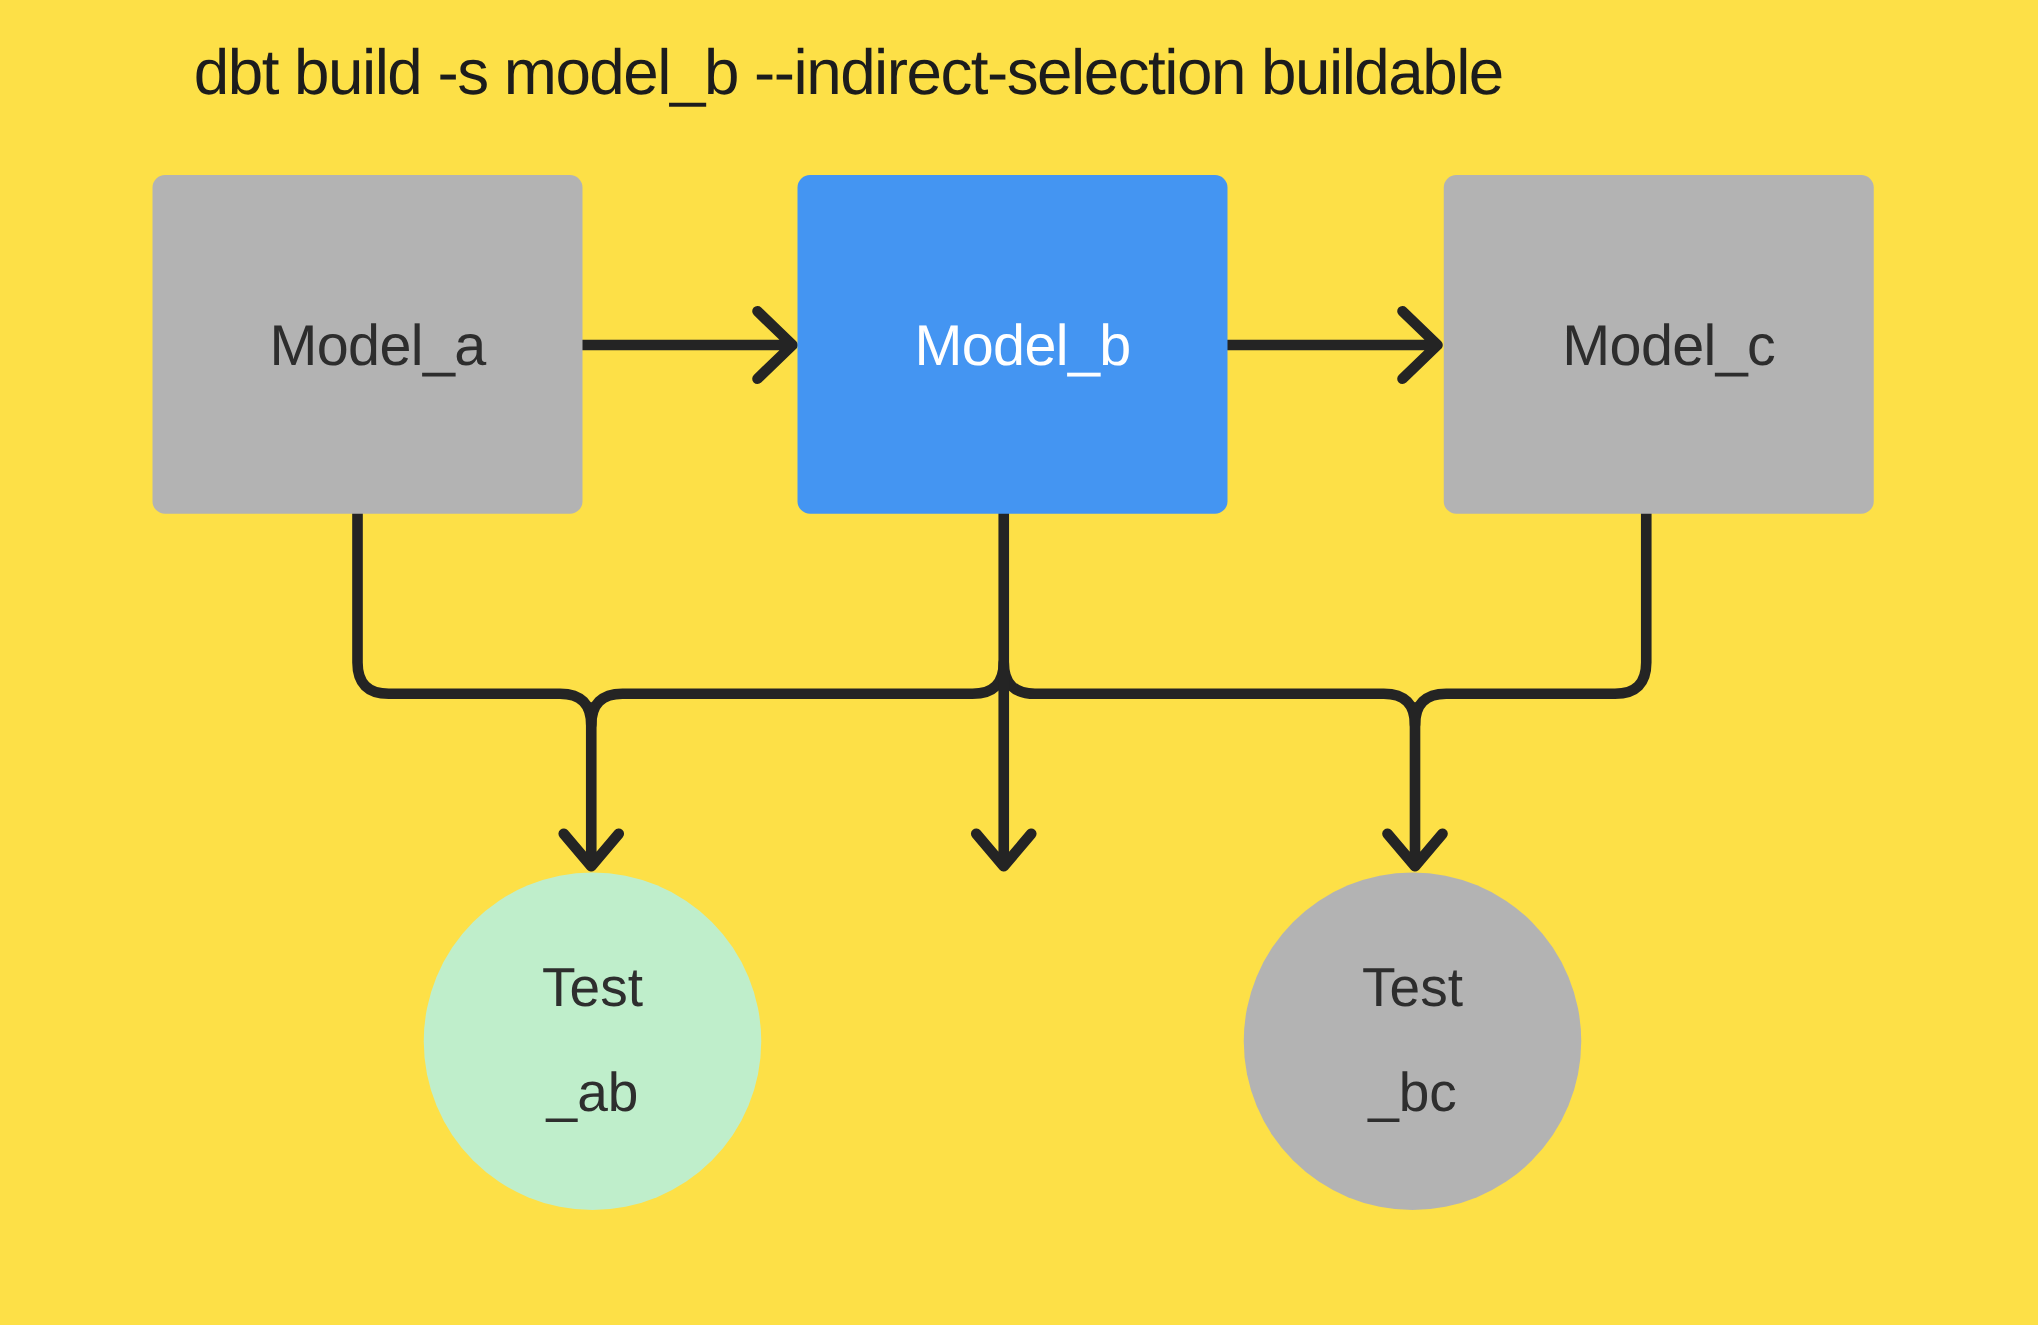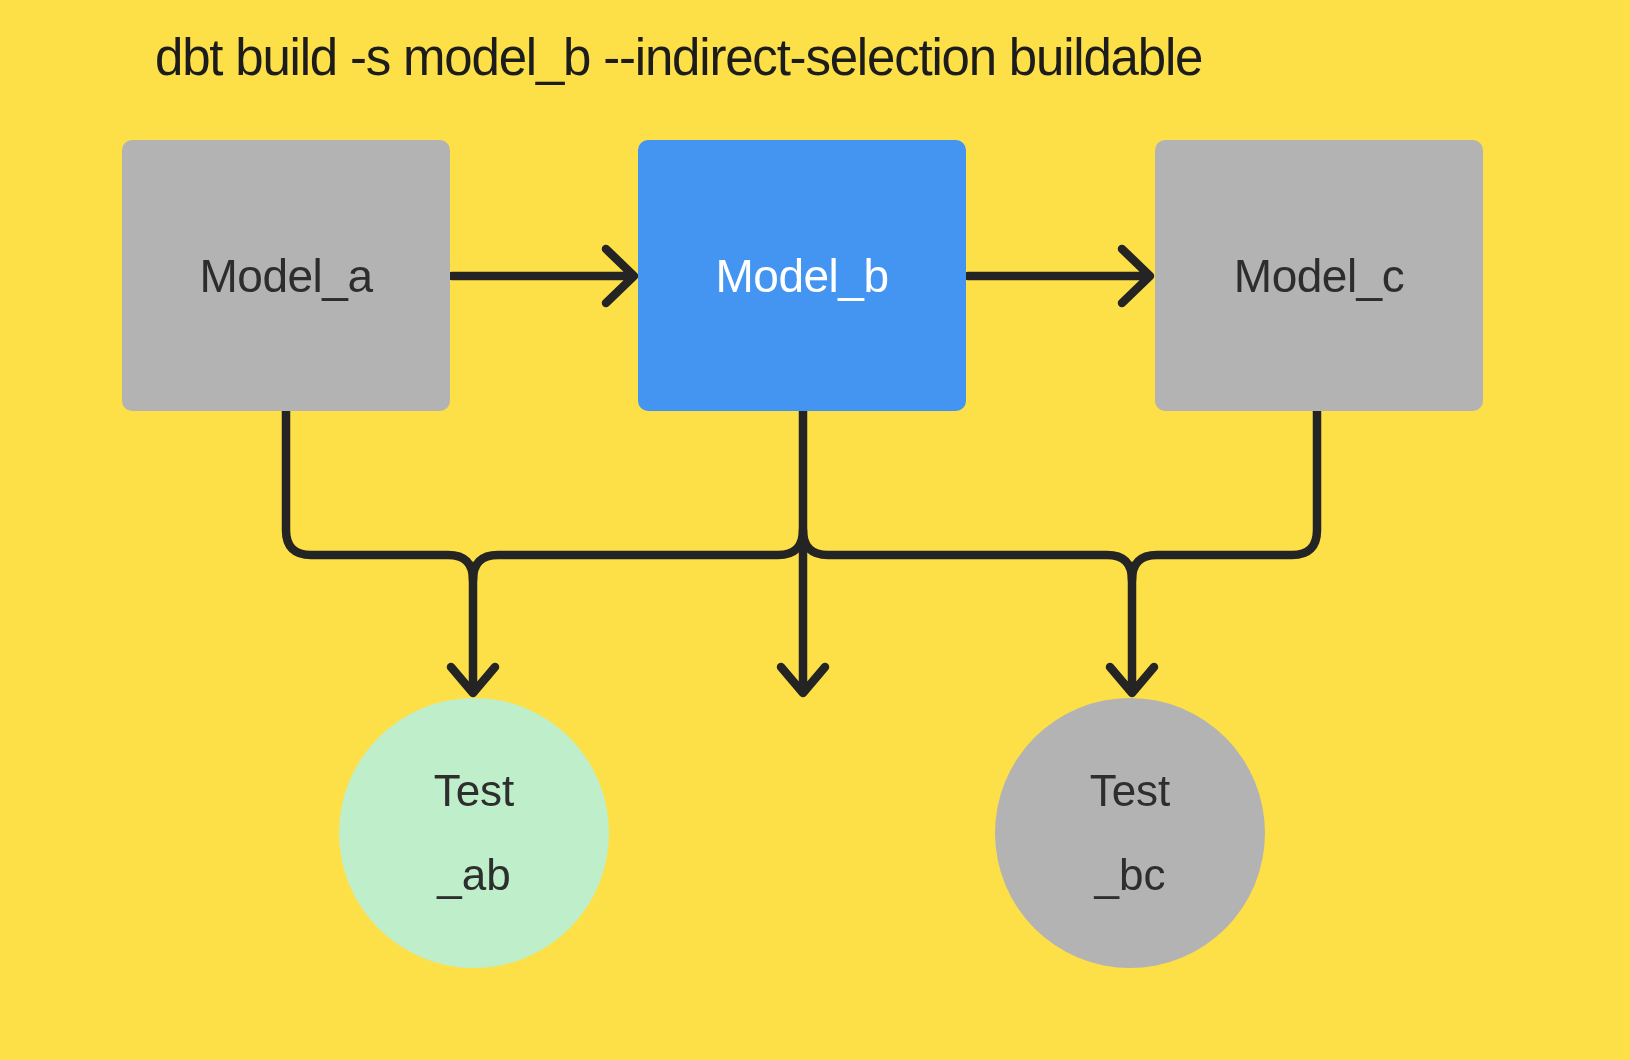--- a/index.html
+++ b/index.html
@@ -28,20 +28,21 @@
     position: absolute;
     width: 328px;
     height: 271px;
     top: 140px;
     border-radius: 10px;
     display: flex;
     align-items: center;
     justify-content: center;
     font-size: 46px;
     letter-spacing: -0.5px;
+    padding-left: 16px;
   }
   .model-gray  { background: #b3b3b3; color: #2d2d2d; }
   .model-blue  { background: #4495f2; color: #ffffff; }
   .model-a { left: 122px; }
   .model-b { left: 638px; }
   .model-c { left: 1155px; }
   .test-node {
     position: absolute;
     width: 270px;
     height: 270px;

